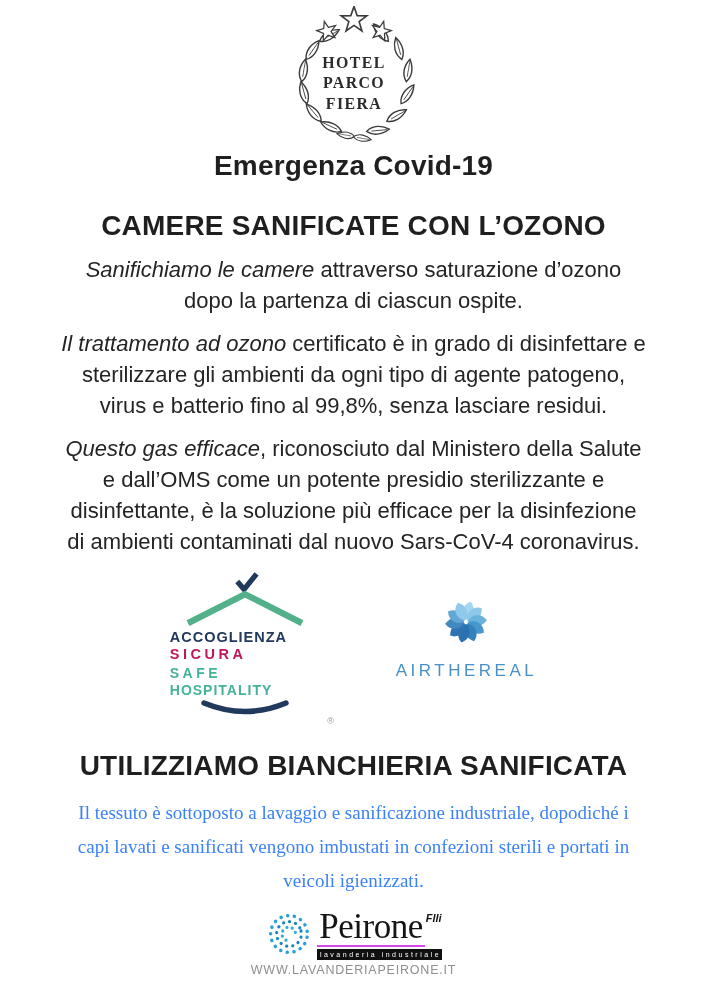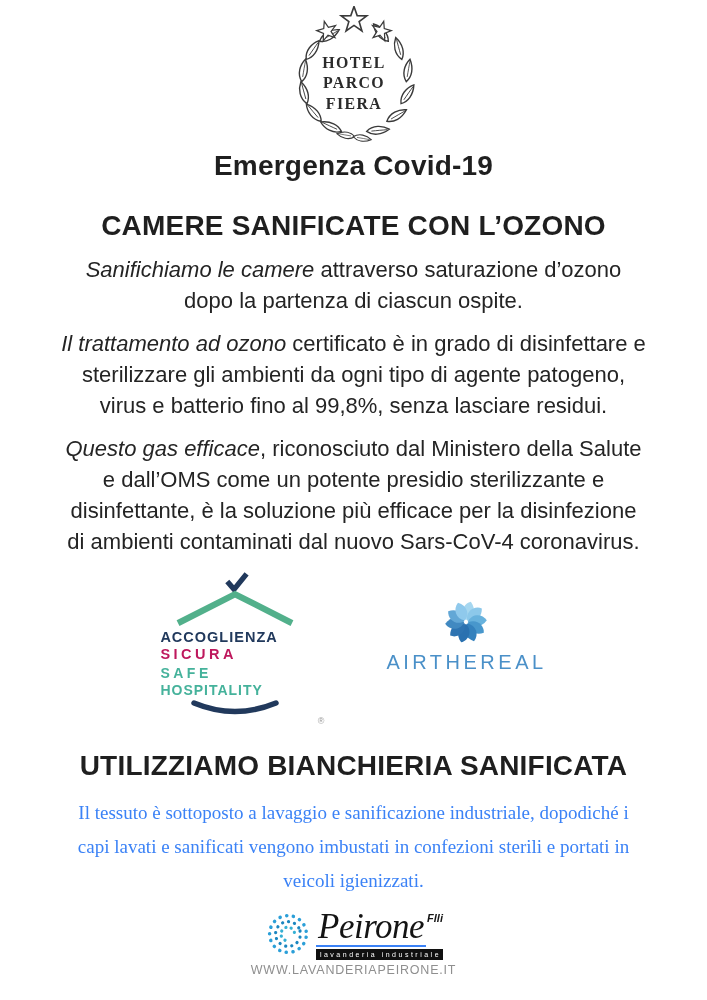--- a/index.html
+++ b/index.html
@@ -19,36 +19,36 @@
   
   .acc-badge { width:160px; display:flex; flex-direction:column; align-items:flex-start; position:relative; }
   .acc-line1 { font-size:14.5px; font-weight:bold; letter-spacing:1px; color:#21395c; margin-top:2px; }
   .acc-line2 { font-size:14.5px; font-weight:bold; letter-spacing:3.5px; color:#be185d; margin-top:1px; }
   .acc-line3 { font-size:14px; font-weight:bold; letter-spacing:3.5px; color:#45b29b; margin-top:3px; }
   .acc-line4 { font-size:14px; font-weight:bold; letter-spacing:1px; color:#45b29b; margin-top:1px; }
   .acc-reg { position:absolute; right:-4px; bottom:-4px; font-size:9px; color:#9a9a9a; }
 
   
   .air-badge { display:flex; flex-direction:column; align-items:center; margin-top:22px; }
-  .air-label { font-size:20px; letter-spacing:3.5px; color:#4a90c8; font-weight:400; }
+  .air-label { margin-top:10px; font-size:17px; letter-spacing:3.5px; color:#4a90c8; font-weight:400; }
 
   
   .serif-para {
     margin-top:14px; width:560px; text-align:center;
     font-family:"Liberation Serif", serif; font-size:19px; line-height:34px; color:#3b82f6;
   }
 
   
   .peirone { margin-top:12px; display:flex; flex-direction:column; align-items:center; }
   .peirone-top { display:flex; align-items:flex-start; }
   .peirone-col { display:flex; flex-direction:column; margin-left:4px; }
   .peirone-brand-row { display:flex; align-items:flex-start; }
   .peirone-brand {
     font-family:"Liberation Serif", serif; font-size:35px; line-height:34px;
-    color:#141414; border-bottom:2px solid #3b82f6; padding:0 2px 1px 2px; letter-spacing:-0.5px;font-style:italic;
+    color:#141414; border-bottom:2px solid #d946ef; padding:0 2px 1px 2px; letter-spacing:-0.5px;
   }
   .peirone-suffix { font-size:11px; font-style:italic; font-weight:bold; color:#141414; margin-left:1px; margin-top:2px; }
   .peirone-bar {
     margin-top:2px; background:#101010; color:#ffffff; text-align:center;
     font-size:7px; letter-spacing:2.5px; padding:2px 0 2px 2px; width:100%;
   }
   .peirone-url { margin-top:3px; font-size:12.5px; color:#8f8f8f; letter-spacing:0.8px; font-weight:400; }
 </style>
 </head>
 <body>

